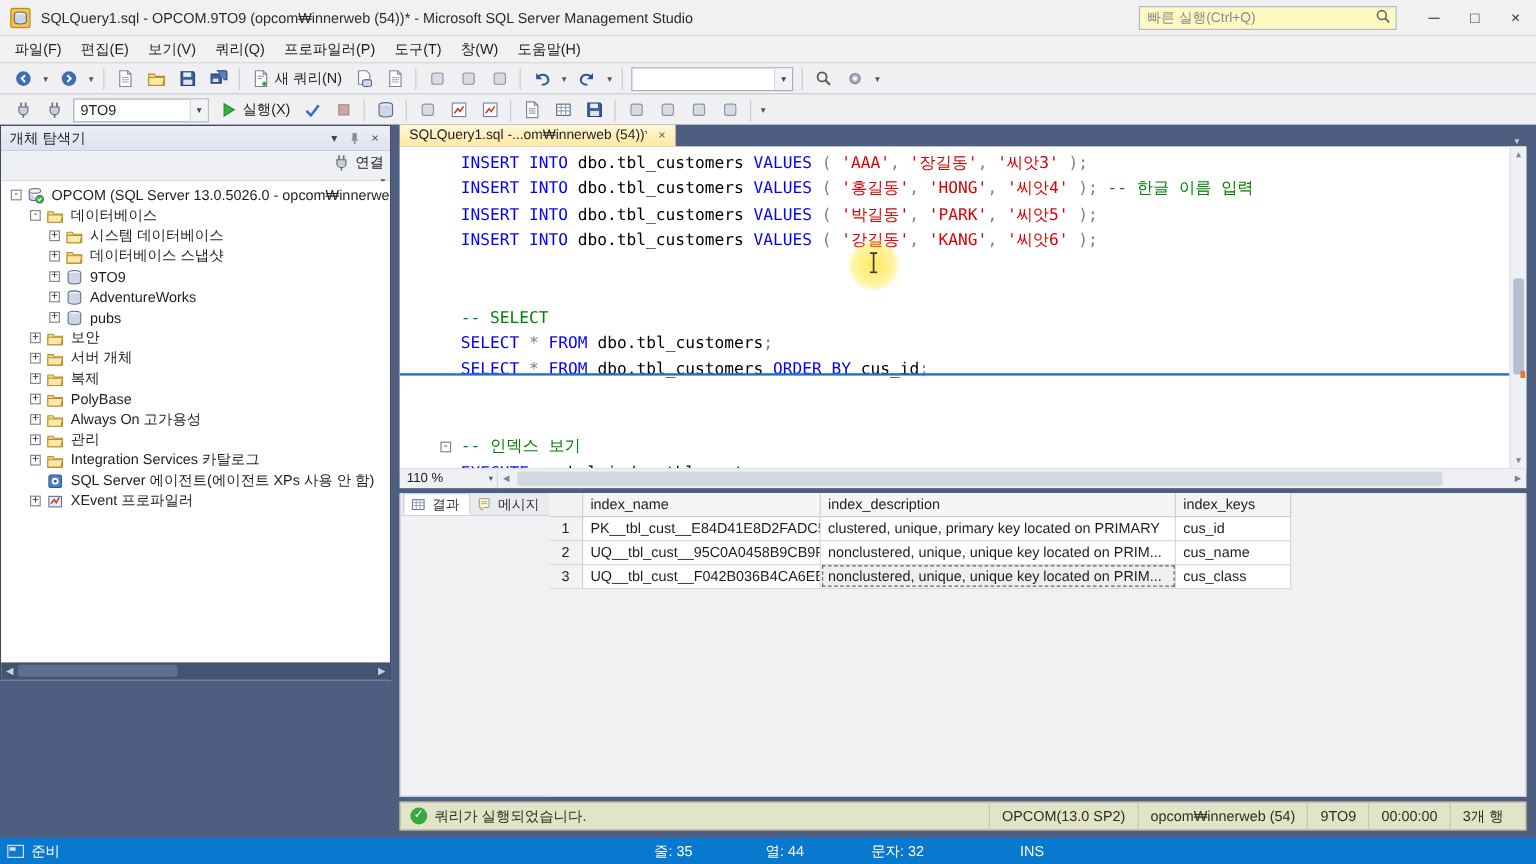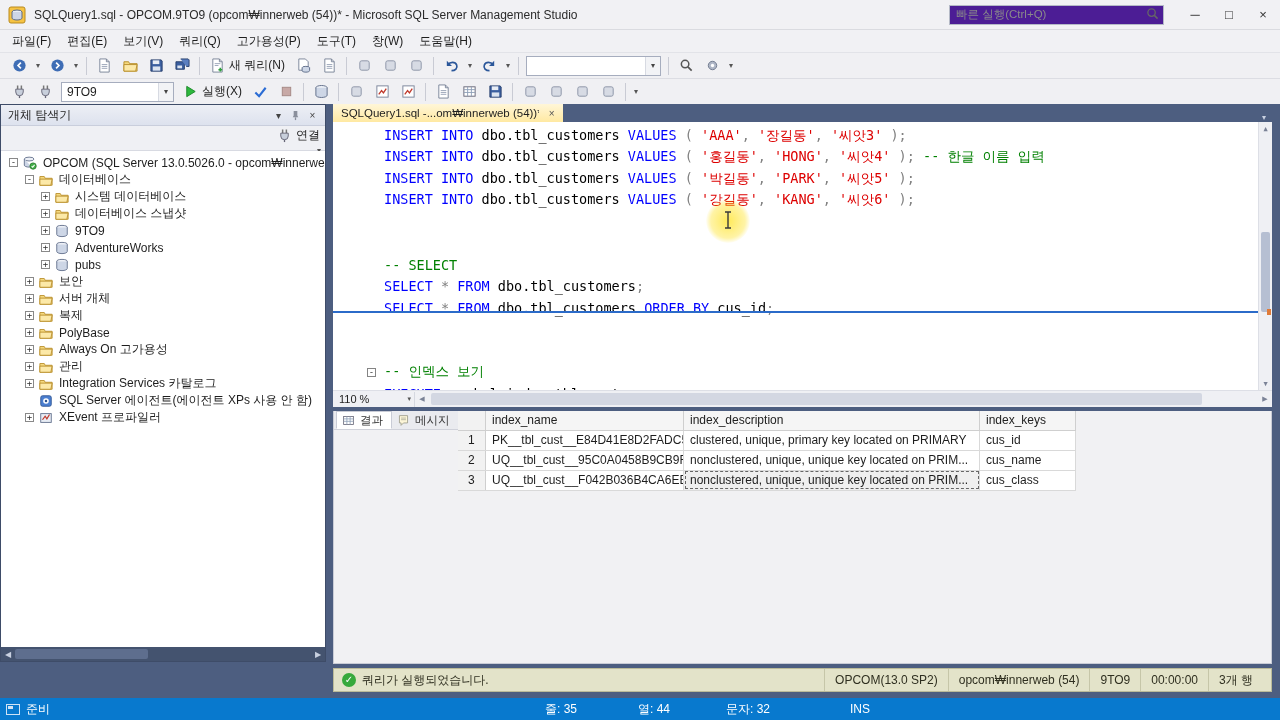--- a/index.html
+++ b/index.html
@@ -3,21 +3,21 @@
 <meta charset="utf-8">
 <style>
   * { margin:0; padding:0; box-sizing:border-box; }
   html,body { width:1280px; height:720px; overflow:hidden; font-family:"Liberation Sans","DejaVu Sans",sans-serif; }
   body { position:relative; background:#4D5E80; font-size:12px; color:#1e1e1e; }
 
   
   .titlebar { height:30px; background:#F1F1F4; display:flex; align-items:center; border-bottom:1px solid #DADBE0; }
   .app-icon { width:18px; height:18px; margin:0 8px 0 8px; flex:0 0 auto; }
   .title-text { font-size:12px; color:#2b2b2b; white-space:nowrap; }
-  .quick-launch { margin-left:auto; width:215px; height:20px; background:#4c1d95; border:1px solid #B4B9C6; display:flex; align-items:center; padding:0 4px 0 6px; }
+  .quick-launch { margin-left:auto; width:215px; height:20px; background:#fef9c3; border:1px solid #B4B9C6; display:flex; align-items:center; padding:0 4px 0 6px; }
   .quick-launch .ph { color:#8a8a8a; flex:1; font-size:11.5px; white-space:nowrap; overflow:hidden;}
   .win-btns { display:flex; margin-left:14px; }
   .win-btn { width:34px; height:29px; display:flex; align-items:center; justify-content:center; font-size:13px; color:#333; cursor:default; }
 
   
   .menubar { height:22px; background:#F1F1F4; display:flex; align-items:center; padding-left:4px; }
   .menu-item { padding:2px 8px; font-size:12px; color:#1e1e1e; white-space:nowrap; }
 
   
   .toolbar { height:26px; background:#F0F0F3; border-top:1px solid #E2E3E8; display:flex; align-items:center; padding-left:6px; }
@@ -33,21 +33,21 @@
   .tb-combo .combo-btn { width:15px; height:100%; display:flex; align-items:center; justify-content:center; font-size:8px; color:#444; border-left:1px solid #D7DAE2; background:#F2F3F6;}
   .combo-wide .combo-text { min-width:118px; }
 
   
   .main { position:absolute; top:104px; left:0; right:0; bottom:22px; background:#4D5E80; display:flex; }
   .left-col { width:326px; flex:0 0 auto; display:flex; flex-direction:column; }
   .splitter { width:7px; flex:0 0 auto; background:#4D5E80; }
   .right-col { flex:1; display:flex; flex-direction:column; padding:0 8px 6px 0; min-width:0; }
 
   
-  .obj-explorer { height:558px; background:#fff; border:1px solid #3E4C68; display:flex; flex-direction:column; }
+  .obj-explorer { height:463px; background:#fff; border:1px solid #3E4C68; display:flex; flex-direction:column; }
   .oe-header { height:21px; background:linear-gradient(#EDEFF5,#DDE2EE); display:flex; align-items:center; padding:0 4px 0 7px; border-bottom:1px solid #C9CEDC; }
   .oe-title { flex:1; font-size:12px; color:#1e1e1e; white-space:nowrap; }
   .oe-hbtn { width:17px; height:17px; display:flex; align-items:center; justify-content:center; color:#444; font-size:10px; }
   .oe-toolbar { height:25px; background:#EFF0F4; border-bottom:1px solid #D8DAE2; display:flex; align-items:flex-end; padding-left:20px;flex-direction:column; }
   .oe-tree { flex:1; overflow:hidden; background:#fff; padding-top:3px; }
   .tree-row { height:17px; display:flex; align-items:center; white-space:nowrap; overflow:hidden; font-size:12px; }
   .expander { width:9px; height:9px; border:1px solid #898989; background:#fff; color:#333; font-size:9px; line-height:7px; text-align:center; margin-right:5px; flex:0 0 auto; font-family:"DejaVu Sans Mono",monospace;}
   .exp-space { width:14px; flex:0 0 auto; }
   .tree-ic { width:16px; height:14px; margin-right:4px; flex:0 0 auto; display:inline-flex; align-items:center; }
   .tree-ic svg { width:14px; height:14px; }
@@ -148,21 +148,21 @@
     <span class="win-btn">□</span>
     <span class="win-btn">×</span>
   </span>
 </div>
 
 <div class="menubar">
     <span class="menu-item">파일(F)</span>
     <span class="menu-item">편집(E)</span>
     <span class="menu-item">보기(V)</span>
     <span class="menu-item">쿼리(Q)</span>
-    <span class="menu-item">고가용성(P)</span>
+    <span class="menu-item">프로파일러(P)</span>
     <span class="menu-item">도구(T)</span>
     <span class="menu-item">창(W)</span>
     <span class="menu-item">도움말(H)</span>
   </div>
 
 <div class="toolbar">
     <span class="tb-btn">
       <span class="tb-ic">
         <svg viewBox="0 0 16 16">
           <circle cx="8" cy="8" r="6.5" fill="#3E6DB5"></circle>

